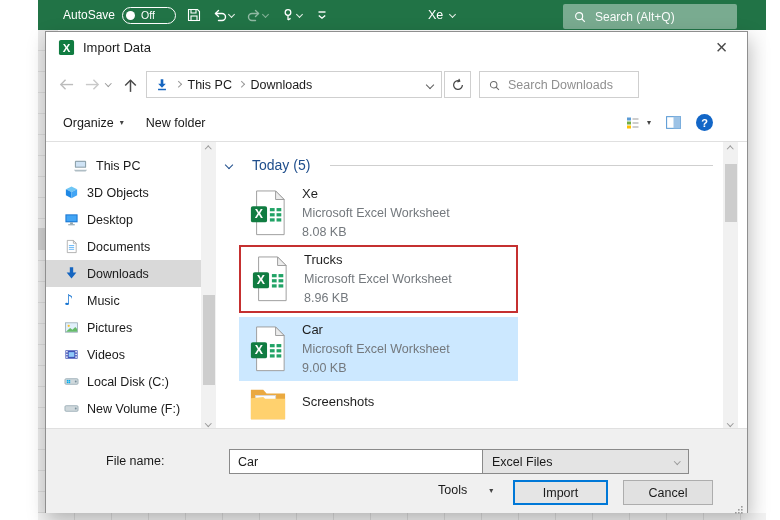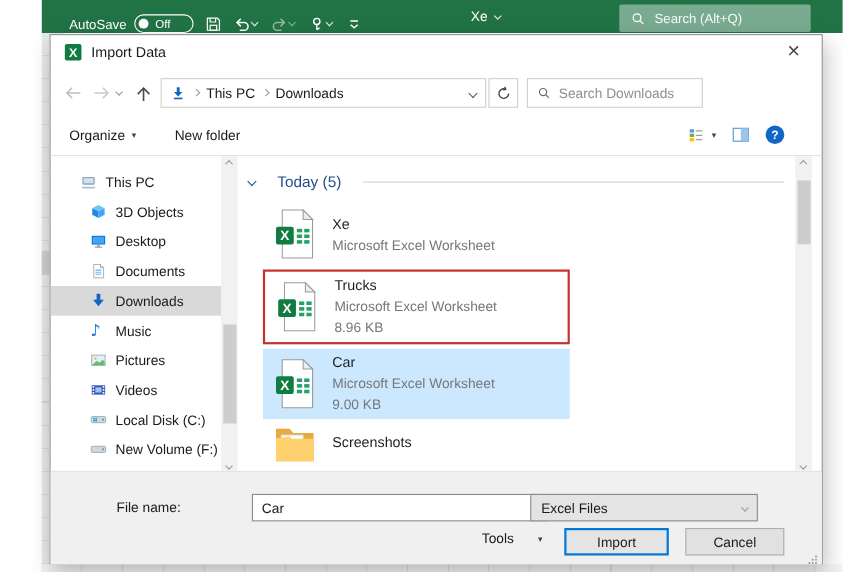--- a/index.html
+++ b/index.html
@@ -2,21 +2,21 @@
 <html><head>
 <meta charset="utf-8">
 <style>
   * { margin:0; padding:0; box-sizing:border-box; }
   html,body { background:#fff; }
   body { font-family:"Liberation Sans","DejaVu Sans",sans-serif; }
   .canvas { position:relative; width:780px; height:520px; background:#fff; overflow:hidden; }
 
   
   .excel-window { position:absolute; left:38px; top:0; width:728px; height:520px; background:#fdfdfd; }
-  .excel-titlebar { position:absolute; left:0; top:0; width:100%; height:30px; background:#217346; display:flex; align-items:flex-end; color:#fff; }
+  .excel-titlebar { position:absolute; left:0; top:0; width:100%; height:30px; background:#217346; display:flex; align-items:center; color:#fff; }
   .tb-left { display:flex; align-items:center; gap:10px; padding-left:25px; }
   .tb-autosave { display:flex; align-items:center; gap:7px; font-size:12px; }
   .toggle-pill { width:54px; height:17px; border:1.4px solid #fff; border-radius:9px; display:flex; align-items:center; gap:6px; padding-left:3px; }
   .toggle-dot { width:9px; height:9px; border-radius:50%; background:#fff; }
   .toggle-label { font-size:10.5px; color:#fff; }
   .tb-icon { width:16px; height:16px; display:inline-block; }
   .tb-chev { display:inline-block; width:5px; height:5px; border-right:1.2px solid #e8f0ea; border-bottom:1.2px solid #e8f0ea; transform:rotate(45deg); margin:0 2px 2px 1px; }
   .dim { opacity:.5; }
   .tb-doc-title { position:absolute; left:390px; top:0; height:30px; display:flex; align-items:center; gap:6px; font-size:12.5px; color:#fff; }
   .tb-search { position:absolute; right:29px; top:4px; width:174px; height:25px; background:rgba(255,255,255,.40); border-radius:2px; display:flex; align-items:center; padding-left:10px; gap:8px; }
@@ -43,28 +43,28 @@
   .chev.sm { width:4.5px; height:4.5px; border-color:#9a9a9a; }
   .addressbar { position:absolute; left:100px; top:4px; width:296px; height:27px; border:1px solid #cfcfcf; background:#fff; display:flex; align-items:center; padding:0 8px; gap:7px; font-size:12.5px; color:#1a1a1a; }
   .addressbar .spacer { flex:1; }
   .refresh-box { position:absolute; left:398px; top:4px; width:27px; height:27px; border:1px solid #cfcfcf; background:#fff; display:flex; align-items:center; justify-content:center; }
   .nav-search { position:absolute; left:433px; top:4px; width:160px; height:27px; border:1px solid #cfcfcf; background:#fff; display:flex; align-items:center; padding-left:8px; gap:7px; }
   .nav-search input { border:none; outline:none; font-size:12.5px; color:#3a3a3a; width:115px; font-family:inherit; }
   .nav-search input::placeholder { color:#8f8f8f; }
 
   .dlg-toolbar { position:absolute; left:0; top:72px; width:100%; height:37px; display:flex; align-items:center; font-size:12.5px; color:#1a1a1a; }
   .tbar-item { display:flex; align-items:center; gap:6px; }
-  .organize { margin-left:17px; } .newfolder { margin-left:35px; }
+  .organize { margin-left:17px; } .newfolder { margin-left:22px; }
   .tri-down { font-size:8px; color:#444; }
   .tbar-right { position:absolute; right:34px; display:flex; align-items:center; gap:14px; }
   .help-circle { width:17px; height:17px; border-radius:50%; background:#1266c7; color:#fff; font-size:11px; font-weight:bold; display:flex; align-items:center; justify-content:center; }
 
   .dlg-body { position:absolute; left:0; top:109px; width:100%; height:288px; border-top:1px solid #e0e0e0; border-bottom:1px solid #e0e0e0; overflow:hidden; }
   .sidebar { position:absolute; left:0; top:0; width:155px; height:288px; padding-top:10px; }
-  .side-item { height:27px; display:flex; align-items:center; gap:8px; padding-left:36px; font-size:12.5px; color:#1a1a1a; white-space:nowrap; }
+  .side-item { height:27px; display:flex; align-items:center; gap:8px; padding-left:18px; font-size:12.5px; color:#1a1a1a; white-space:nowrap; }
   .side-item.root { padding-left:27px; }
   .side-item.hl { background:#d9d9d9; }
   .side-ico { width:15px; height:15px; flex:0 0 15px; display:inline-block; }
   .music-glyph { color:#1976d2; font-size:15px; font-family:"DejaVu Sans",sans-serif; line-height:15px; }
 
   .scrolltrack { position:absolute; top:0; width:15px; height:288px; background:#f1f1f1; }
   .side-scrolltrack { left:155px; } .main-scrolltrack { left:677px; }
   .scroll-btn { position:absolute; left:0; width:15px; height:14px; display:flex; align-items:center; justify-content:center; }
   .scroll-thumb { position:absolute; left:1.5px; width:12px; background:#cdcdcd; }
 
@@ -394,20 +394,21 @@
                 <rect x="22" y="24.4" width="5" height="3.4"></rect>
                 <rect x="29" y="24.4" width="5" height="3.4"></rect>
                 <rect x="22" y="29.8" width="5" height="3.4"></rect>
                 <rect x="29" y="29.8" width="5" height="3.4"></rect>
               </g>
             </svg>
         </span>
         <span>
           <div class="f-name">Xe</div>
           <div class="f-meta">Microsoft Excel Worksheet</div>
+          <div class="f-meta">8.08 KB</div>
         </span>
       </div>
 
       <div class="file-row row-trucks">
         <span style="width:38px;height:46px;display:inline-block;flex:0 0 38px;">
           <svg viewBox="0 0 40 48">
               <path d="M8 1 H28 L37 10 V47 H8 Z" fill="#fff" stroke="#9b9b9b"></path>
               <path d="M28 1 L28 10 H37 Z" fill="#ececec" stroke="#9b9b9b"></path>
               <rect x="2" y="17" width="17" height="17" rx="2" fill="#107c41"></rect>
               <text x="10.5" y="30" text-anchor="middle" font-size="13" font-weight="bold" fill="#fff" font-family="Liberation Sans,sans-serif">X</text>

